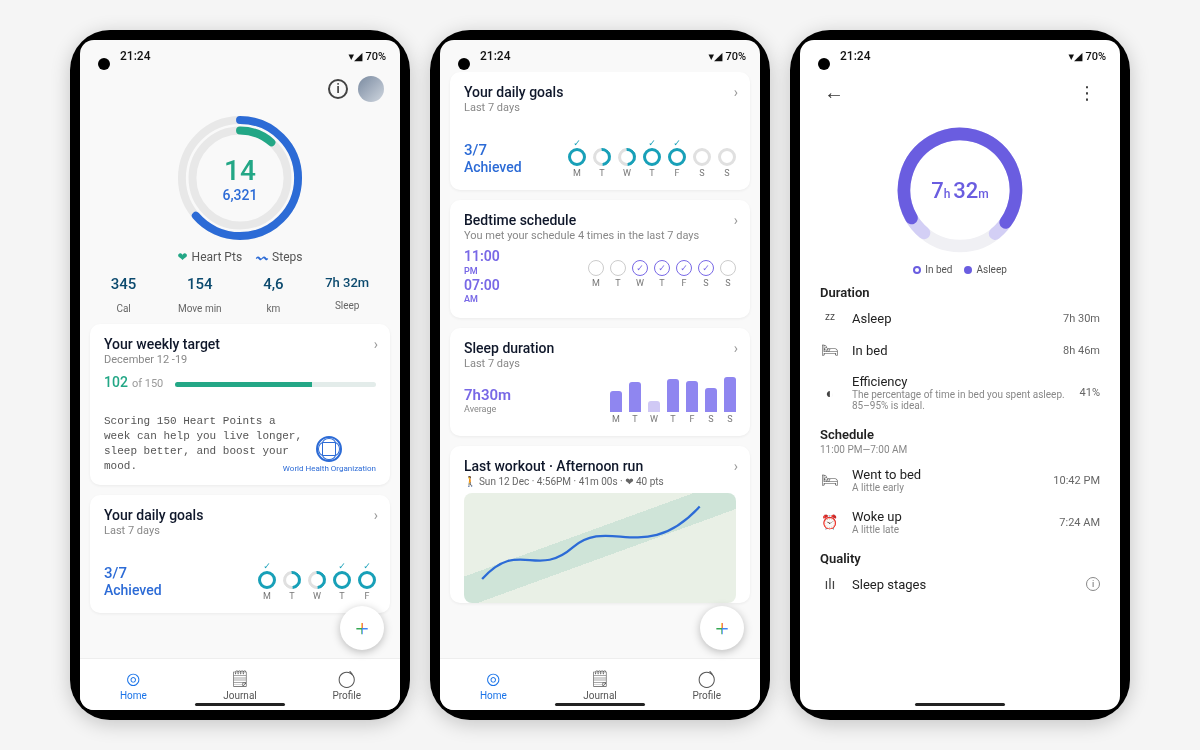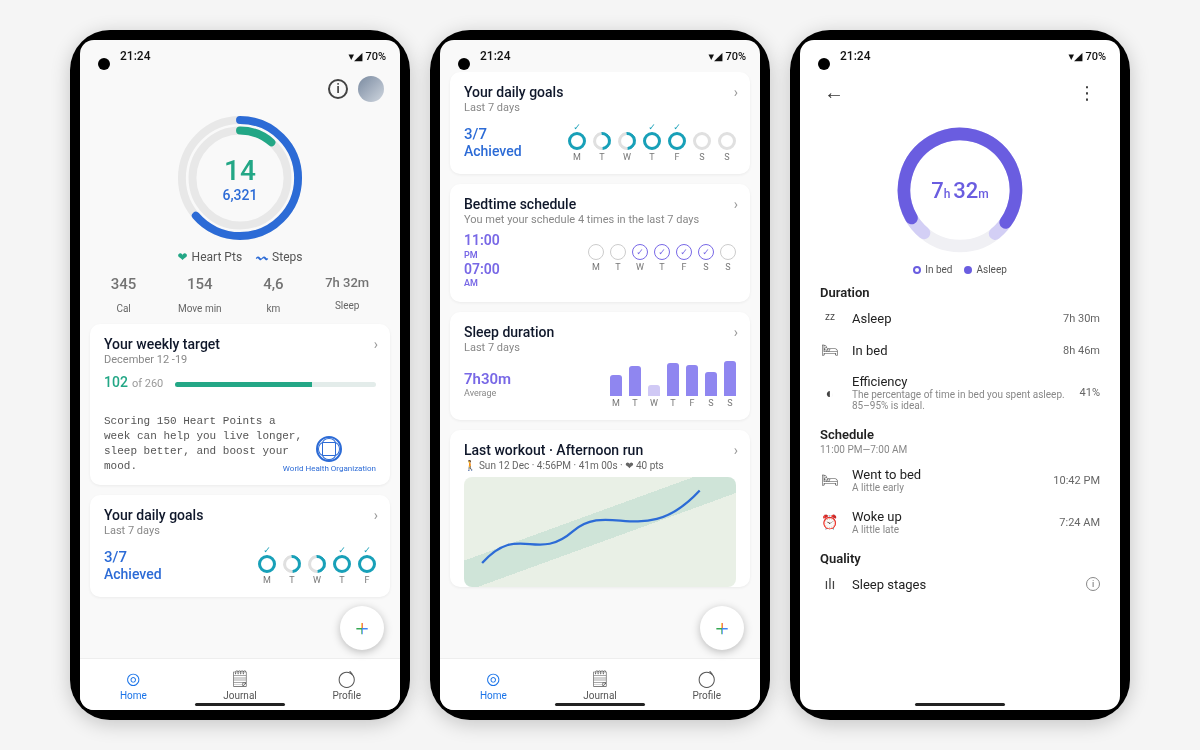--- a/index.html
+++ b/index.html
@@ -59,42 +59,42 @@
   .ring-wrap { display:flex; justify-content:center; margin: 6px 0 4px; }
   .ring { position:relative; width:132px; height:132px; }
   .ring svg { position:absolute; inset:0; }
   .ring .center { position:absolute; inset:0; display:flex; flex-direction:column; align-items:center; justify-content:center; }
   .ring .big { font-size:28px; font-weight:500; color:#23a786; }
   .ring .small { font-size:14px; color:#2c6bd6; font-weight:500;}
   .legend { display:flex; justify-content:center; gap:14px; font-size:12px; color:#555; margin-bottom:10px;}
   .legend span{display:flex;align-items:center;gap:4px;}
   .stats { display:flex; justify-content:space-around; margin-bottom:10px; }
   .stat { text-align:center; }
-  .stat .v { font-size:15px; font-weight:500; color:#737373;}
+  .stat .v { font-size:15px; font-weight:500; color:#0c4a6e;}
   .stat .l { font-size:10px; color:#666; margin-top:10px; }
   .card {
     background:#fff; border-radius:10px;
     padding:12px 14px; margin-bottom:10px;
     box-shadow: 0 1px 3px rgba(0,0,0,.06);
     position:relative;
   }
   .card .chev { position:absolute; top:12px; right:12px; color:#999; font-size:14px;}
   .card h3 { font-size:14px; font-weight:500; color:#0f172a; }
   .card .sub { font-size:11px; color:#888; margin-top:1px; }
   .progress-row { display:flex; align-items:baseline; gap:4px; margin-top:8px; font-size:14px; color:#23a786; font-weight:500;}
   .progress-row .of { color:#999; font-size:11px; font-weight:400;}
   .progress-bar { height:5px; border-radius:3px; background:#e3ecea; margin-top:2px; overflow:hidden; }
   .progress-bar > div { height:100%; background:#23a786; }
   .card .desc { font-size:11px; color:#555; margin-top:24px; line-height:1.35;font-family:Liberation Mono, monospace; }
   .who { position:absolute; right:14px; bottom:12px; text-align:center; font-size:8px; color:#2c6bd6; }
   .who .globe{ width:26px;height:26px;border-radius:50%;border:2px solid #2c6bd6; margin:0 auto 2px; position:relative;}
   .who .globe::before,.who .globe::after{content:"";position:absolute;border:1px solid #2c6bd6;}
   .who .globe::before{inset:4px 0;border-radius:50%/100%;}
   .who .globe::after{inset:0 4px;border-radius:100%/50%;}
-  .daily-row { display:flex; align-items:center; justify-content:space-between; margin-top:8px; }
+  .daily-row { display:flex; align-items:center; justify-content:space-between; margin-top:24px; }
   .daily-score { color:#2c6bd6; font-size:15px; font-weight:500;}
   .daily-score .lbl{display:block;font-size:14px;}
   .day-circles { display:flex; gap:7px; }
   .dc { text-align:center; font-size:9px; color:#777; }
   .dc .c { width:18px;height:18px;border-radius:50%;border:3px solid #e0e0e0; margin-bottom:2px; position:relative;}
   .dc .c.full { border-color:#18a0b8; }
   .dc .c.half { border-color:#e0e0e0; border-top-color:#18a0b8; border-right-color:#18a0b8; transform:rotate(40deg);}
   .dc .chk { color:#18a0b8; font-size:9px; height:10px; line-height:10px;}
   .navbar { height:52px; background:#fff; border-top:1px solid #eee; display:flex; }
   .navitem { flex:1; display:flex; flex-direction:column; align-items:center; justify-content:center; gap:2px; font-size:10px; color:#555;}
@@ -194,21 +194,21 @@
             <div class="l">Sleep</div>
           </div>
       </div>
 
       <div class="card">
         <span class="chev">›</span>
         <h3>Your weekly target</h3>
         <div class="sub">December 12 -19</div>
         <div class="progress-row">
           <span>102</span>
-          <span class="of">of 260</span>
+          <span class="of">of 150</span>
           <div class="progress-bar" style="flex:1;margin-left:8px;">
               <div style="width:68%"></div>
             </div>
         </div>
         <div class="desc" style="padding-right:70px;">Scoring 150 Heart Points a week can help you live longer, sleep better, and boost your mood.</div>
         <div class="who">
           <div class="globe"></div>
           <div>World Health Organization</div>
         </div>
       </div>

